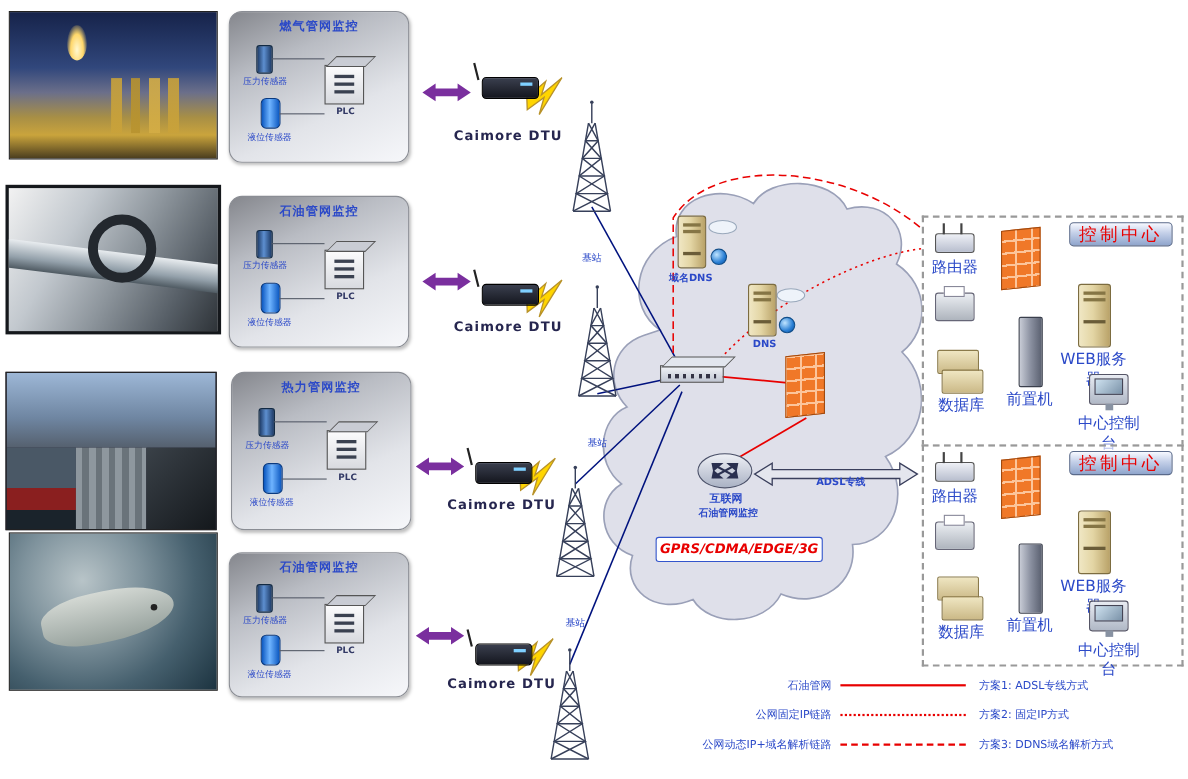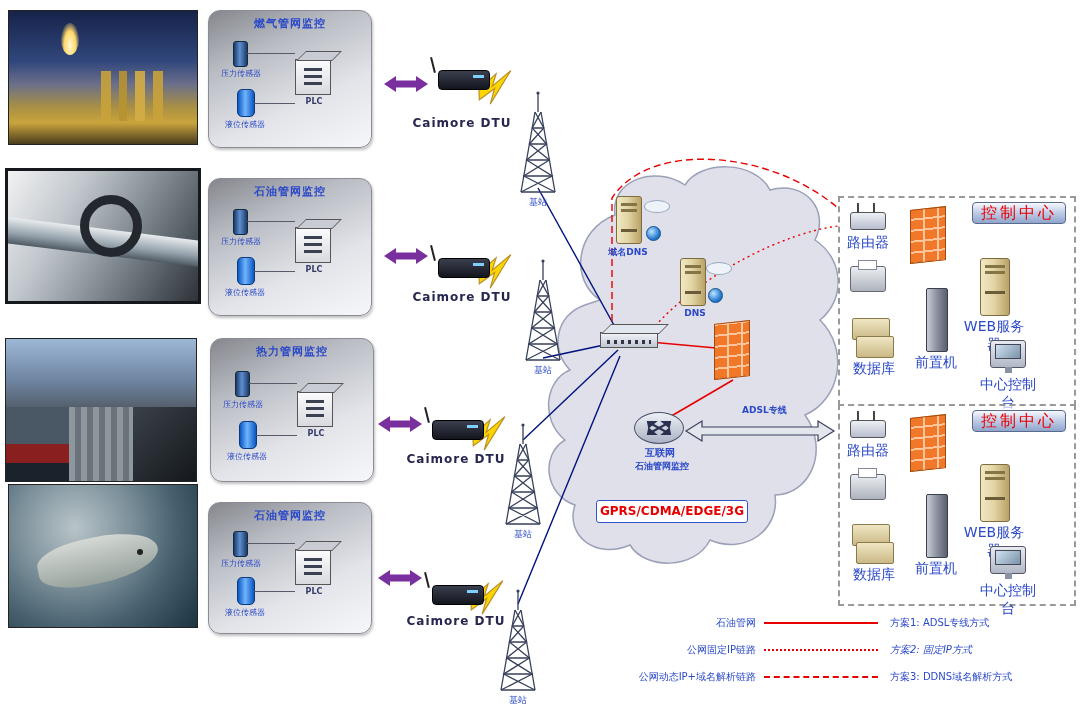--- a/index.html
+++ b/index.html
@@ -49,21 +49,21 @@
   .plclbl{position:absolute;font-size:8px;color:#333a66;text-align:center;font-weight:bold;}
 
   
   .dtu{position:absolute;z-index:2;width:50px;height:18px;border-radius:4px;border:1px solid #000;
     background:linear-gradient(180deg,#3a3f4e,#14161e);}
   .dtu::before{content:"";position:absolute;left:-7px;top:-14px;width:2px;height:16px;background:#222;transform:rotate(-14deg);}
   .dtu::after{content:"";position:absolute;right:5px;top:4px;width:11px;height:3px;background:#7fd0ff;}
   .dtu-label{position:absolute;z-index:2;width:100px;text-align:center;font-size:12px;font-weight:bold;
     color:#26264f;letter-spacing:1px;}
 
-  .tower-label{position:absolute;z-index:2;width:40px;text-align:center;font-size:9px;color:#2b49c8;}
+  .tower-label{position:absolute;z-index:2;width:40px;text-align:center;font-size:9px;color:#2b49c8;margin-top:32px;}
 
   
   .title-box{position:absolute;z-index:2;border:1.5px solid #7b86c8;background:#fff;text-align:center;
     font-size:13.5px;font-weight:bold;color:#e80000;letter-spacing:1px;}
   .gprs-box{position:absolute;z-index:3;border:1.5px solid #3355cc;background:#fff;border-radius:3px;
     text-align:center;font-size:12px;font-weight:bold;color:#e80000;}
 
   
   .server-beige{position:absolute;z-index:2;border:1px solid #7c6c40;border-radius:3px;
     background:linear-gradient(90deg,#f0e7c4 0%,#e3d5a4 45%,#b9a268 100%);}
@@ -109,21 +109,21 @@
   .monitor::after{content:"";position:absolute;left:40%;bottom:-6px;width:22%;height:6px;background:#8892a2;}
   .cclbl{position:absolute;font-size:14px;color:#2b49c8;text-align:center;}
 
   
   .legend-left{position:absolute;z-index:2;width:158px;text-align:right;font-size:10px;color:#2b49c8;}
   .legend-right{position:absolute;z-index:2;width:186px;text-align:left;font-size:10px;color:#2b49c8;}
   .legend-line{position:absolute;z-index:2;width:114px;height:0;}
   .lsolid{border-top:2px solid #e80000;}
   .ldotted{border-top:2px dotted #e80000;}
   .ldashed{border-top:2px dashed #e80000;}
-  .adsllbl{position:absolute;z-index:3;font-size:9px;font-weight:bold;color:#2b49c8;}
+  .adsllbl{position:absolute;z-index:3;font-size:9px;font-weight:bold;color:#2b49c8;margin-top:28px;}
 </style>
 </head>
 <body>
 
 <div class="canvas">
 
   <svg class="overlay" viewBox="0 0 1080 708">
     <defs>
       <g id="tower" stroke="#37405a" stroke-width="1.3" fill="none">
         <line x1="0" y1="-10" x2="0" y2="8"></line>
@@ -268,21 +268,21 @@
         <polygon points="35,9 28,9 34,14"></polygon>
           <polygon points="13,21 20,21 14,16"></polygon>
         <polygon points="35,21 28,21 34,16"></polygon>
           <polygon points="13,9 20,9 14,14"></polygon>
       </g>
     </svg>
   </div>
   <div class="cloudlbl" style="left:630px;top:446px;width:60px;font-size:10px;">互联网</div>
   <div class="cloudlbl" style="left:612px;top:460px;width:100px;">石油管网监控</div>
 
-  <div class="gprs-box" style="left:596px;top:500px;width:150px;height:21px;line-height:21px;">GPRS/CDMA/EDGE/3G</div>
+  <div class="gprs-box" style="left:596px;top:488px;width:150px;height:21px;line-height:21px;font-style:italic;">GPRS/CDMA/EDGE/3G</div>
 
   <div class="adsllbl" style="left:742px;top:404px;">ADSL专线</div>
 
   <div class="cc-box" style="left:838px;top:196px;width:234px;height:206px;">
     <div class="cc-title">控制中心</div>
     <div class="router-box" style="left:10px;top:14px;width:34px;height:16px;"></div>
     <div class="cclbl" style="left:4px;top:36px;width:48px;">路由器</div>
     <div class="printer" style="left:10px;top:68px;width:34px;height:24px;"></div>
     <div class="firewall" style="left:70px;top:10px;width:34px;height:52px;"></div>
     <div class="db-cube" style="left:12px;top:120px;width:36px;height:20px;"></div>
@@ -312,19 +312,19 @@
     <div class="monitor" style="left:150px;top:140px;width:34px;height:26px;"></div>
     <div class="cclbl" style="left:134px;top:176px;width:68px;">中心控制台</div>
   </div>
 
   <div class="legend-left" style="left:598px;top:616px;">石油管网</div>
   <div class="legend-line lsolid" style="left:764px;top:622px;"></div>
   <div class="legend-right" style="left:890px;top:616px;">方案1: ADSL专线方式</div>
 
   <div class="legend-left" style="left:598px;top:643px;">公网固定IP链路</div>
   <div class="legend-line ldotted" style="left:764px;top:649px;"></div>
-  <div class="legend-right" style="left:890px;top:643px;font-style:italic;">方案2: 固定IP方式</div>
+  <div class="legend-right" style="left:890px;top:643px;">方案2: 固定IP方式</div>
 
   <div class="legend-left" style="left:598px;top:670px;">公网动态IP+域名解析链路</div>
   <div class="legend-line ldashed" style="left:764px;top:676px;"></div>
   <div class="legend-right" style="left:890px;top:670px;">方案3: DDNS域名解析方式</div>
 
 </div>
 
 </body></html>

